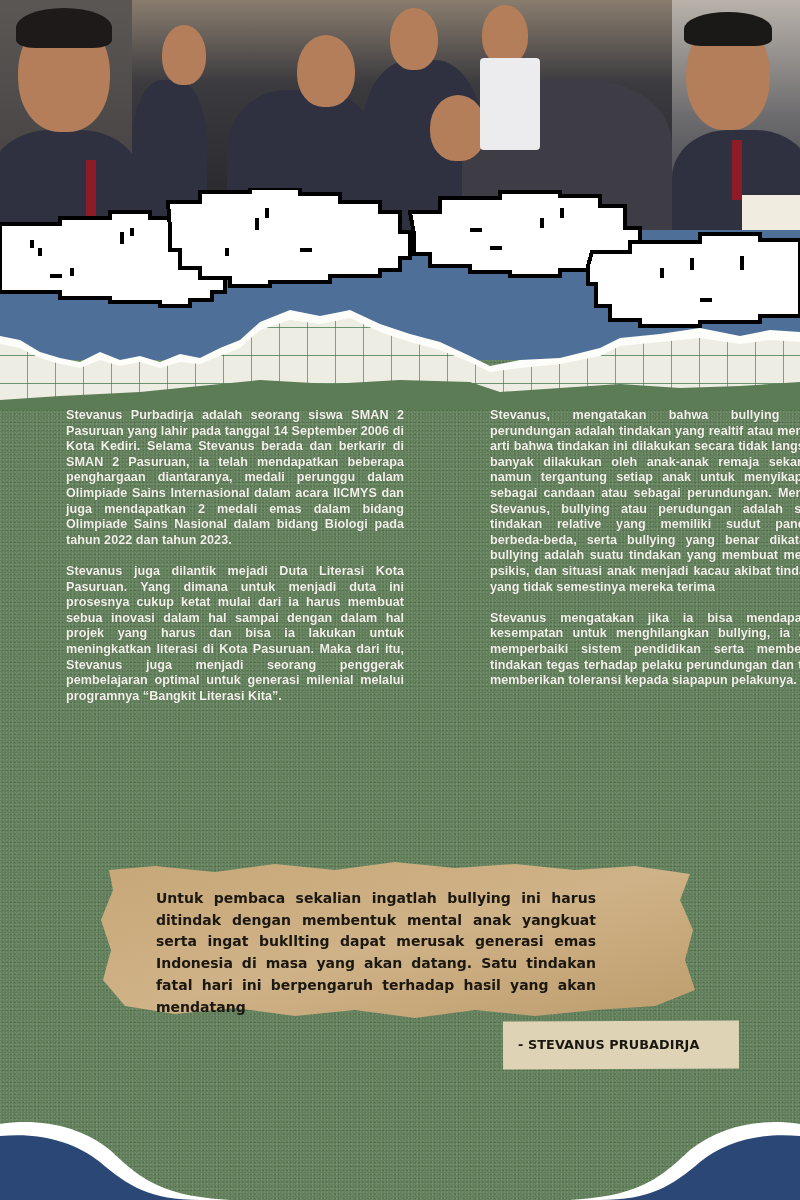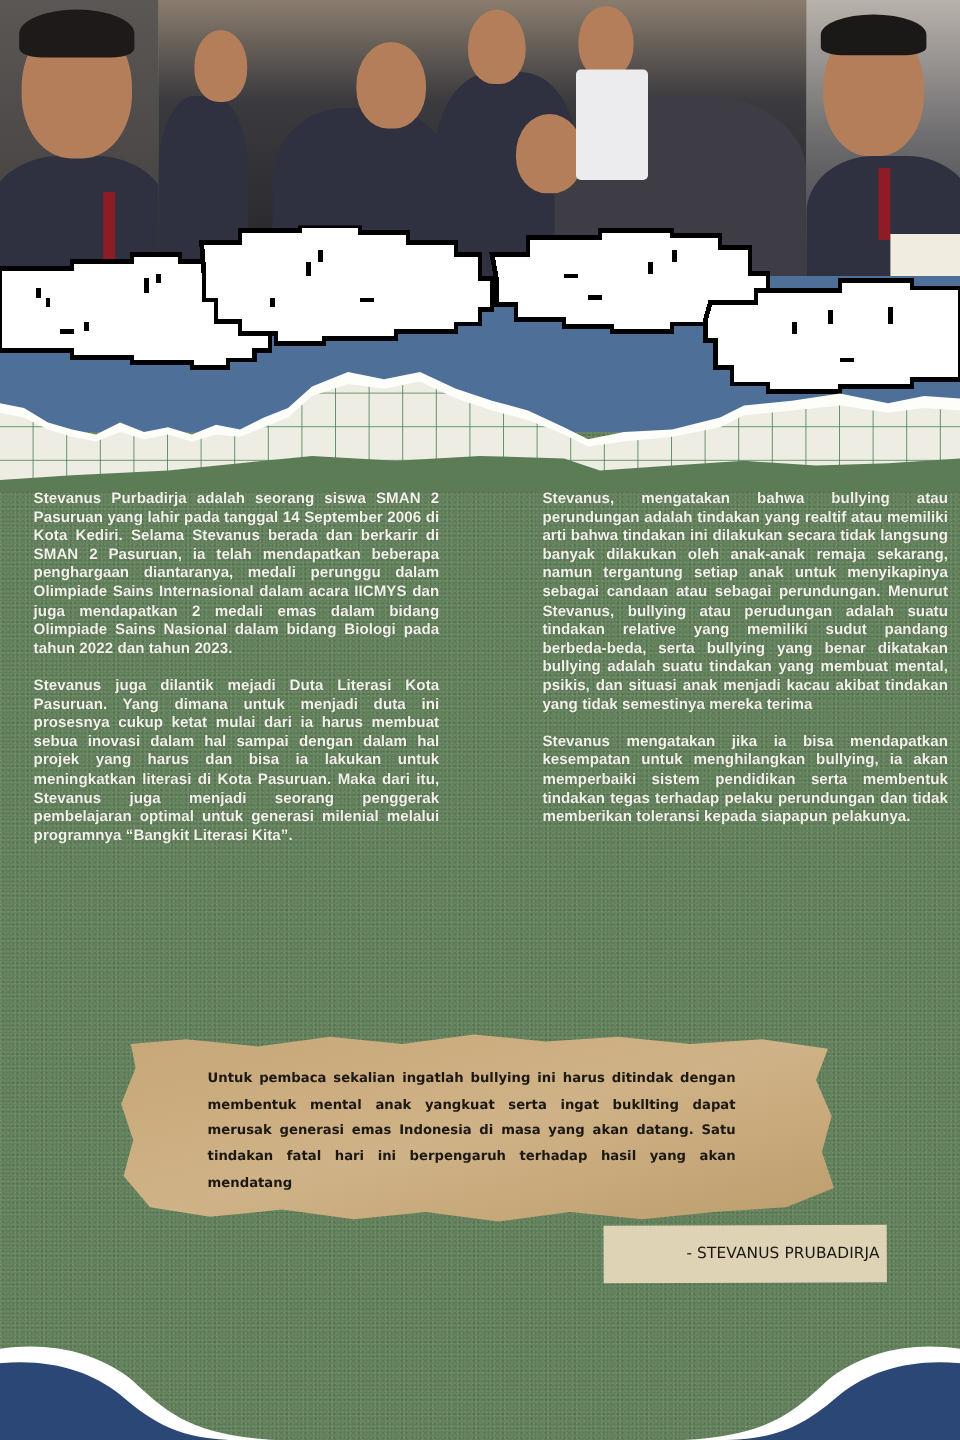--- a/index.html
+++ b/index.html
@@ -18,30 +18,30 @@
   .photo-right{left:672px;width:128px;background:linear-gradient(180deg,#b8b2ab 0%,#6b6a6c 50%,#353744 100%);}
   .person{position:absolute;border-radius:50% 50% 45% 45%;background:#b47e5a;}
   .suit{position:absolute;background:#2f3140;border-radius:40% 40% 0 0;}
   .tie{position:absolute;width:10px;background:#8d1c27;}
   .label{position:absolute;color:transparent;font-size:1px;}
   
   .sky{position:absolute;left:0;top:230px;width:800px;height:130px;background:#4d6f98;}
   .clouds{position:absolute;left:0;top:188px;width:800px;height:160px;}
   .grid-paper{position:absolute;left:0;top:300px;width:800px;height:110px;}
   
-  .col{position:absolute;top:408px;width:338px;color:#f3f2ea;font-size:12.6px;line-height:15.6px;text-align:justify;font-weight:bold;letter-spacing:0.05px;text-shadow:0 0 1px rgba(0,0,0,0.35);}
+  .col{position:absolute;top:408px;width:338px;color:#f3f2ea;font-size:12.6px;line-height:15.6px;text-align:justify;font-weight:bold;letter-spacing:0.05px;text-shadow:0 0 1px rgba(0,0,0,0.35);margin-left:38px;}
   .col p{margin:0 0 15.6px 0;}
   .col-left{left:28px;}
   .col-right{left:452px;}
   
   .quote-wrap{position:absolute;left:95px;top:860px;width:610px;height:160px;}
   .quote-paper{position:absolute;inset:0;}
-  .quote-text{position:absolute;left:173px;top:888px;width:440px;color:#1b1711;font-family:"DejaVu Sans",sans-serif;font-weight:bold;font-size:11px;line-height:21.7px;text-align:justify;}
+  .quote-text{position:absolute;left:156px;top:888px;width:440px;color:#1b1711;font-family:"DejaVu Sans",sans-serif;font-weight:bold;font-size:14px;line-height:21.7px;text-align:justify;}
   .tape{position:absolute;left:503px;top:1021px;width:236px;height:48px;background:#e6d7bb;opacity:0.95;transform:rotate(-0.2deg);}
-  .signature{position:absolute;left:518px;top:1037px;width:215px;text-align:right;font-family:"DejaVu Sans",sans-serif;font-weight:normal;font-size:12.8px;color:#1a1712;letter-spacing:0.1px;}
+  .signature{position:absolute;left:518px;top:1037px;width:215px;font-family:"DejaVu Sans",sans-serif;font-weight:bold;font-size:12.8px;color:#1a1712;letter-spacing:0.1px;}
   .waves{position:absolute;left:0;top:1100px;width:800px;height:100px;}
 </style>
 </head>
 <body>
 
 <div class="bg-noise"></div>
 
 <div class="photos">
   <div class="photo photo-left">
     <div class="suit" style="left:-10px;top:130px;width:150px;height:120px;"></div>

